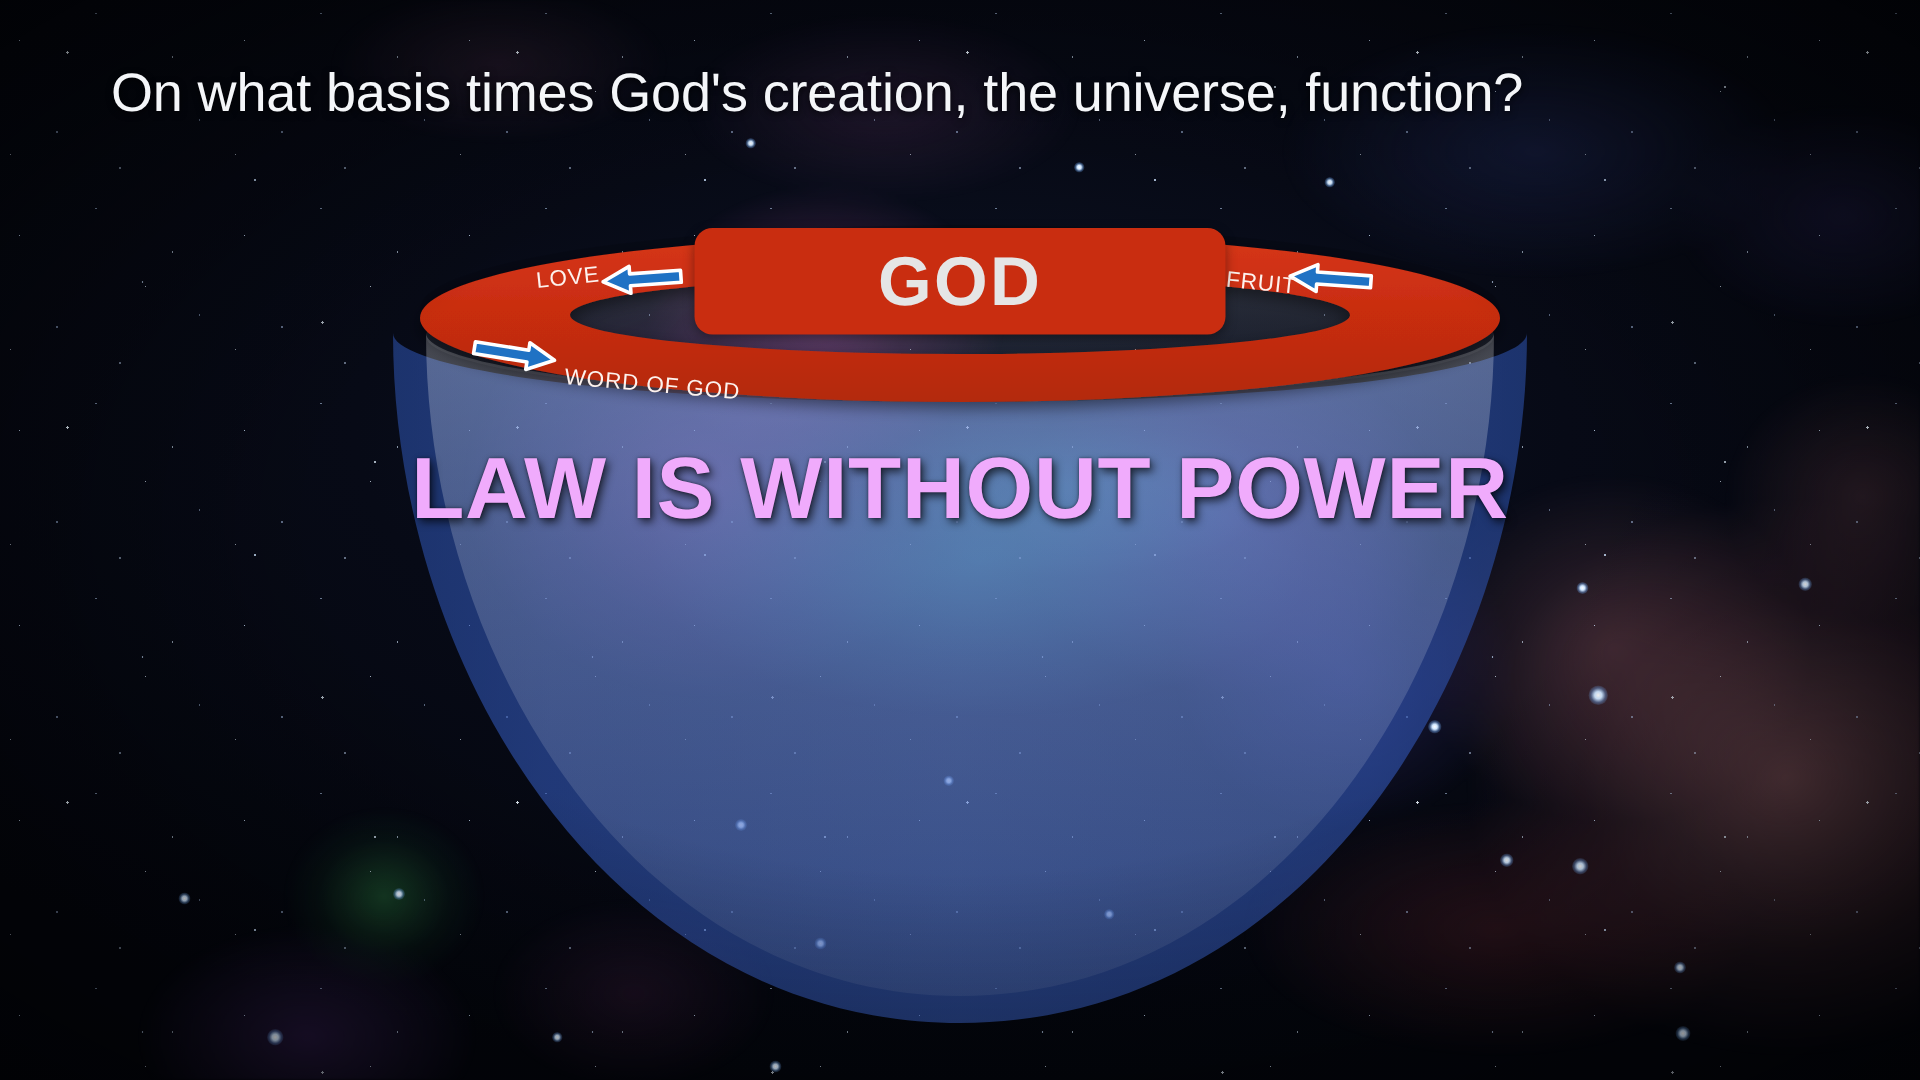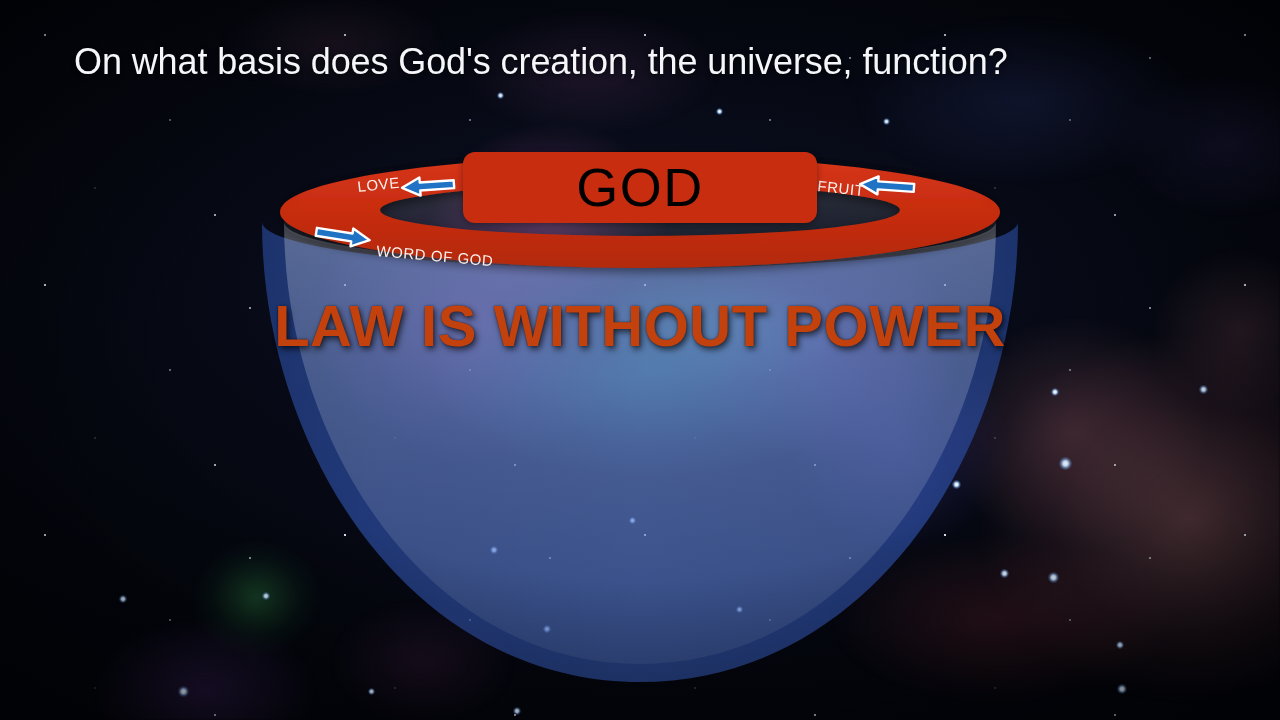--- a/index.html
+++ b/index.html
@@ -119,24 +119,24 @@
     position:absolute;
     left:463px; top:152px;
     width:354px; height:71px;
     background:#c92d10;
     border-radius:12px;
     box-shadow:0 2px 7px rgba(0,0,0,0.38);
     display:flex; align-items:center; justify-content:center;
     z-index:6;
   }
   #god-label{
-    color:#000000;
-    font-family:"Liberation Sans", sans-serif;
-    font-weight:400;
-    font-size:54px;
+    color:#e5e5e5;
+    font-family:"Liberation Sans", sans-serif;
+    font-weight:700;
+    font-size:46px;
     letter-spacing:1.5px;
     line-height:1;
     transform:translateY(-1px);
   }
 
   
   #title{
     position:absolute;
     left:74px; top:41px;
     width:1130px;
@@ -152,21 +152,21 @@
 
   #headline{
     position:absolute;
     left:0; top:297px;
     width:1280px;
     text-align:center;
     z-index:10;
   }
   #headline-text{
     display:inline-block;
-    color:#c2410c;
+    color:#f0abfc;
     font-family:"Liberation Sans Narrow","Liberation Sans", sans-serif;
     font-weight:700;
     font-size:58px;
     line-height:1;
     letter-spacing:0.5px;
     transform:scaleX(1.0);
     text-shadow:2px 3px 6px rgba(0,0,0,0.68), 0 0 2px rgba(0,0,0,0.5);
   }
 
   #body-text{
@@ -291,20 +291,20 @@
       <text class="ring-label" x="104" y="108" transform="rotate(5 104 108)">WORD OF GOD</text>
     </svg>
   </div>
 
   <div id="god-box">
     <span id="god-label">GOD</span>
   </div>
 
   <div class="bg-layer" id="bg-vignette"></div>
 
-  <div id="title">On what basis does God's creation, the universe, function?</div>
+  <div id="title">On what basis times God's creation, the universe, function?</div>
 
   <div id="headline">
     <span id="headline-text">LAW IS WITHOUT POWER</span>
   </div>
 
 
 </div>
 
 </body></html>

